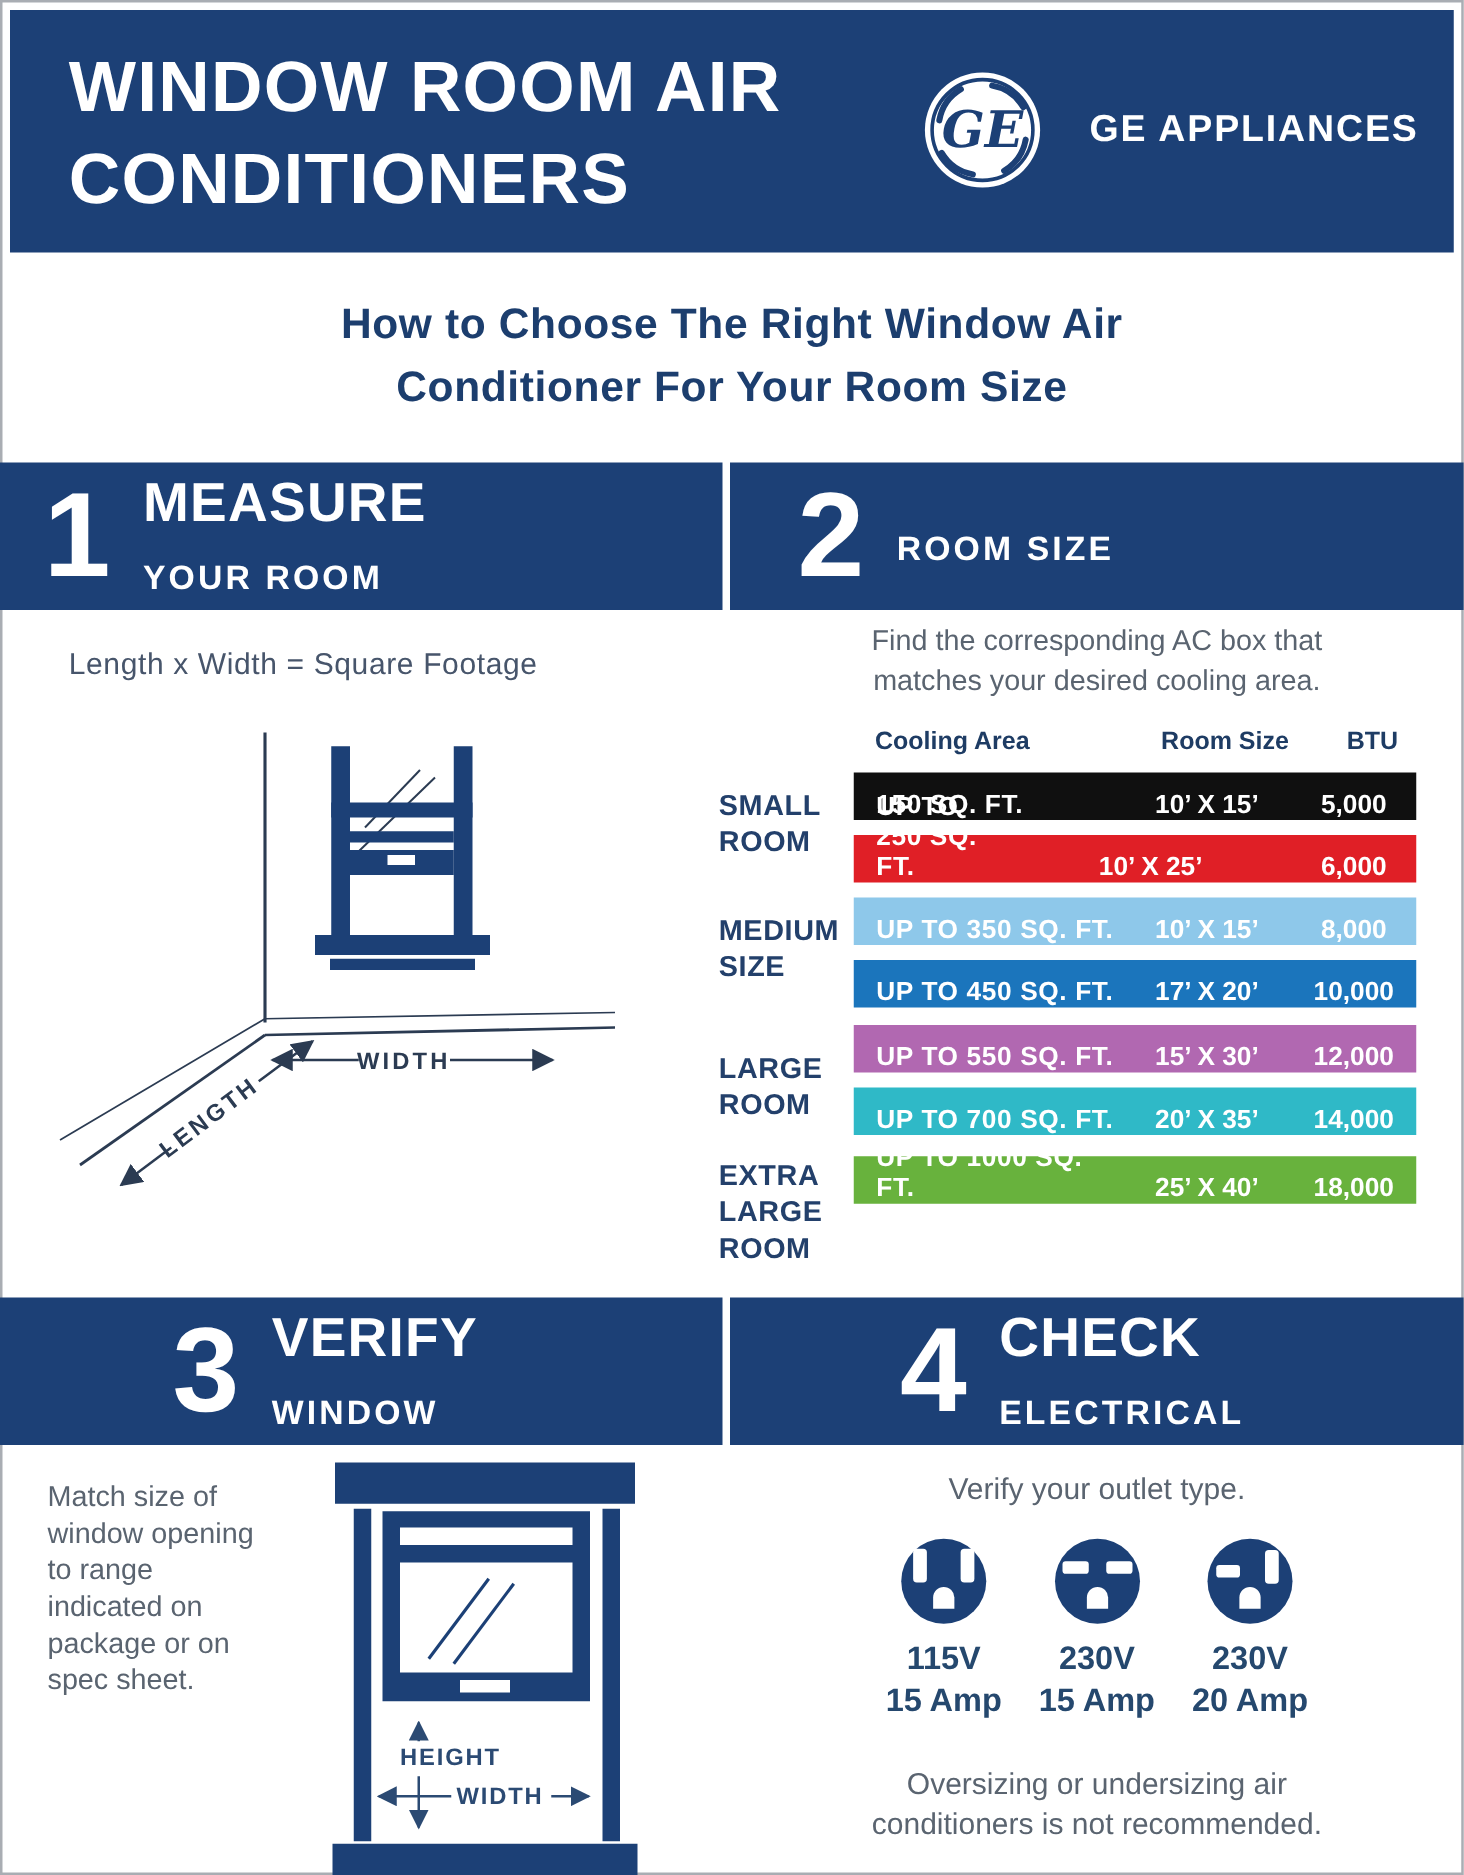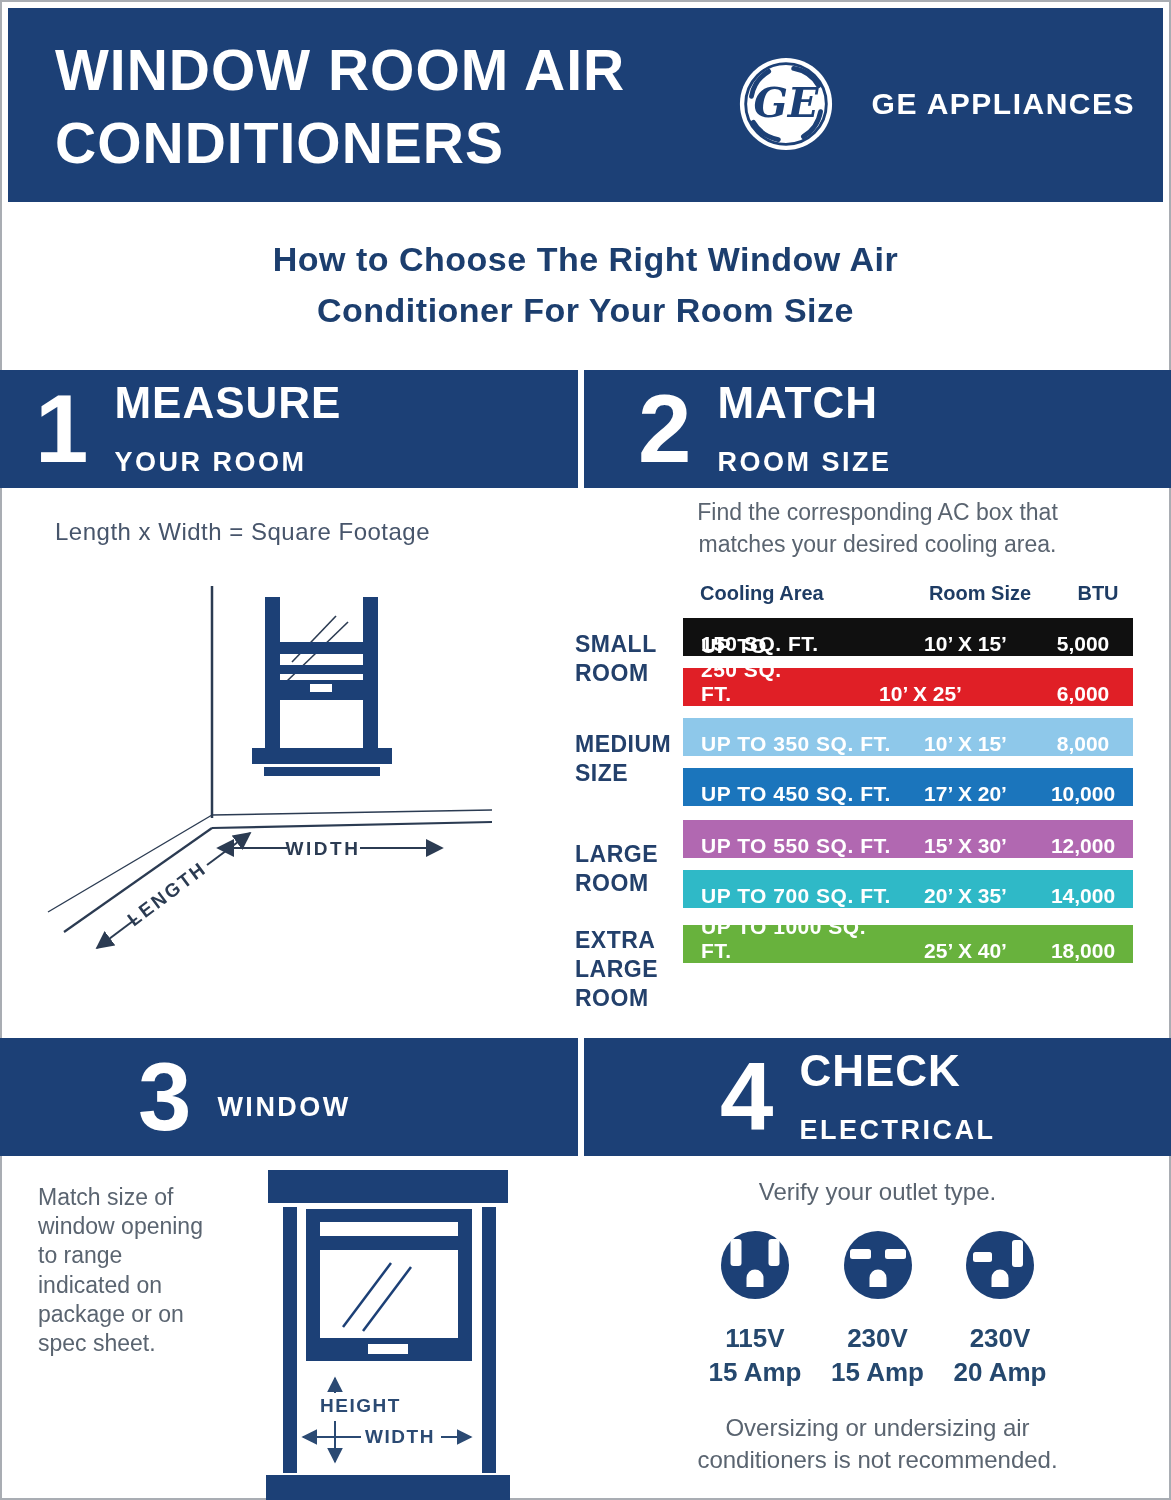--- a/index.html
+++ b/index.html
@@ -66,21 +66,21 @@
     line-height:1.27;color:var(--gray-text);}
   .window-svg{position:absolute;left:250px;top:1165px;}
   .small-label{font-family:"Liberation Sans",sans-serif;font-size:19px;letter-spacing:1.5px;
     fill:#2b4a73;font-weight:600;}
 
   
   .outlet-intro{position:absolute;left:584px;top:1178px;width:587px;text-align:center;
     font-size:24px;color:var(--gray-text);}
   .outlets{position:absolute;left:700px;top:1230px;width:355px;display:flex;justify-content:space-between;}
   .outlet{width:110px;display:flex;flex-direction:column;align-items:center;}
-  .outlet-label{margin-top:22px;text-align:center;font-size:26px;color:#25486e;line-height:1.3;font-weight:600;}
+  .outlet-label{margin-top:10px;text-align:center;font-size:26px;color:#25486e;line-height:1.3;font-weight:600;}
   .note{position:absolute;left:584px;top:1412px;width:587px;text-align:center;
     font-size:24px;line-height:1.35;color:var(--gray-text);}
 </style>
 </head>
 <body>
 
 <div class="page">
 
   <div class="header">
     <div class="header-title pre">WINDOW ROOM AIR
@@ -105,27 +105,27 @@
   <div class="band band-1">
     <div class="num">1</div>
     <div class="t-wrap">
       <div class="t1">MEASURE</div>
       <div class="t2">YOUR ROOM</div>
     </div>
   </div>
   <div class="band band-2">
     <div class="num">2</div>
     <div class="t-wrap">
-      <div class="t1">MATCH</div>
       <div class="t2">ROOM SIZE</div>
     </div>
   </div>
   <div class="band band-3">
     <div class="num">3</div>
     <div class="t-wrap">
+      <div class="t1">VERIFY</div>
       <div class="t2">WINDOW</div>
     </div>
   </div>
   <div class="band band-4">
     <div class="num">4</div>
     <div class="t-wrap">
       <div class="t1">CHECK</div>
       <div class="t2">ELECTRICAL</div>
     </div>
   </div>

